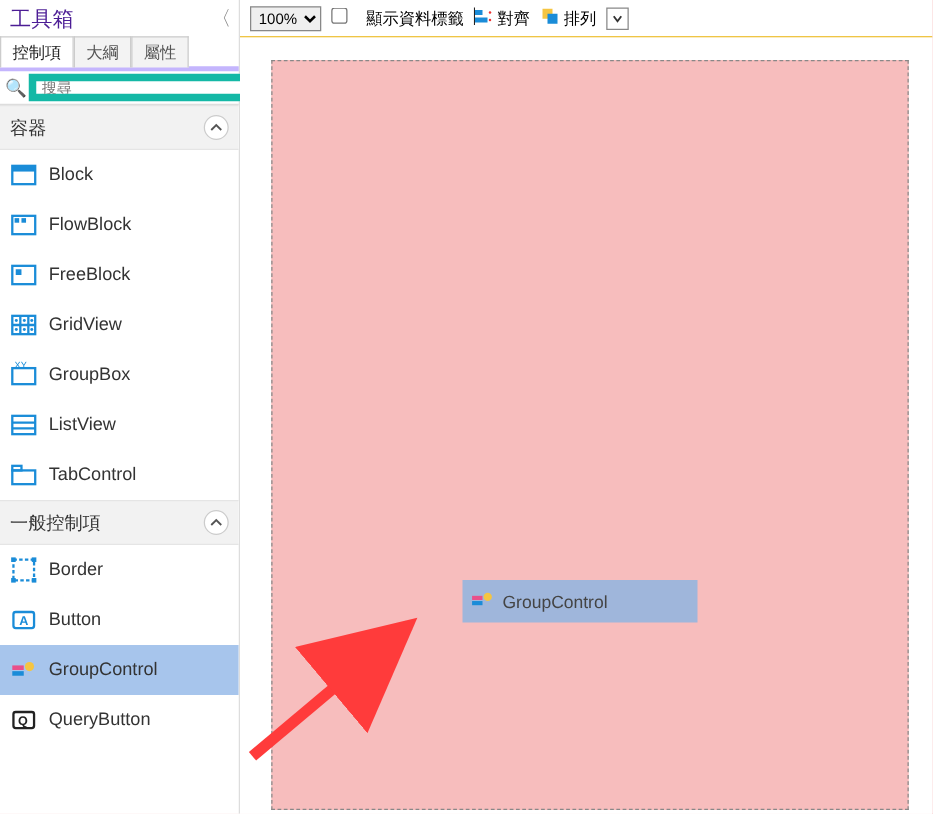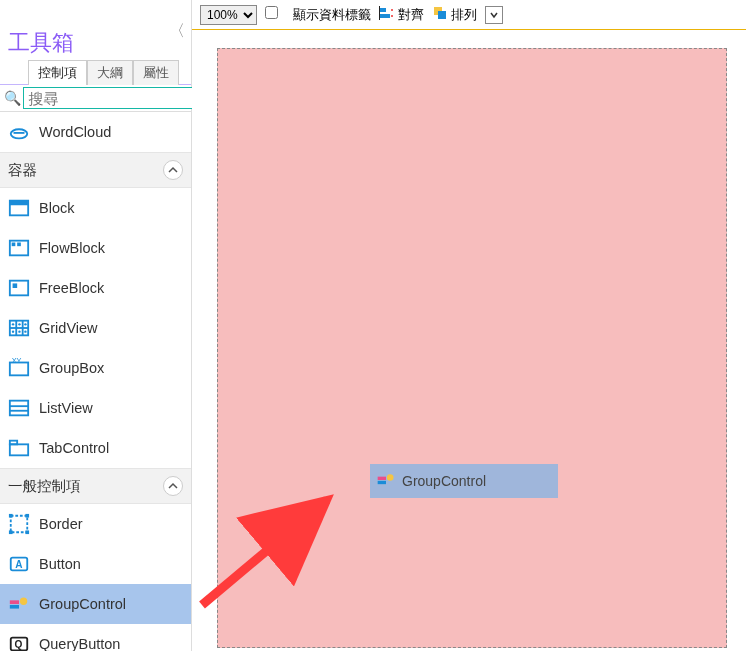--- a/index.html
+++ b/index.html
@@ -1,26 +1,26 @@
 <!DOCTYPE html>
 <html><head>
 <meta charset="utf-8">
 <style>
 * { margin: 0; padding: 0; box-sizing: border-box; font-family: "Microsoft JhengHei", Arial, sans-serif; }
 body { width: 746px; height: 651px; overflow: hidden; background: #fff; display: flex; }
 .sidebar { width: 192px; border-right: 1px solid #ddd; display: flex; flex-direction: column; background: #fff; }
 .sb-title-row { display: flex; align-items: center; justify-content: space-between; padding: 4px 6px 2px 8px; }
-.sb-title { font-size: 22px; color: #8b5cf6; margin-top: 24px; }
+.sb-title { font-size: 17px; color: #4c1d95; }
 .collapse-caret { font-size: 16px; color: #888; cursor: pointer; }
-.tab-row { display: flex; border-bottom: 1px solid #c4b5fd; padding-left: 28px; }
+.tab-row { display: flex; border-bottom: 4px solid #c4b5fd; }
 .tab { border: 1px solid #ccc; border-bottom: none; padding: 3px 9px; font-size: 13px; background: #f3f3f3; margin-right: 0; margin-bottom: -1px; color: #555; cursor: pointer; }
 .tab.active { background: #fff; color: #222; position: relative; z-index: 2; }
 .search-row { display: flex; align-items: center; border-bottom: 1px solid #ddd; padding: 2px 4px; }
 .search-icon { font-size: 14px; margin-right: 2px; }
-.search-input { flex: 1; border: 1px solid #14b8a6; padding: 2px 4px; font-size: 15px; color: #888; height: 22px; }
+.search-input { flex: 1; border: 6px solid #14b8a6; padding: 2px 4px; font-size: 12px; color: #888; height: 22px; }
 .grid-icon { width: 18px; height: 18px; margin-left: 4px; display: inline-flex; align-items: center; justify-content: center; }
 .grid-icon svg { width: 16px; height: 16px; }
 .items { overflow-y: auto; flex: 1; }
 .item { display: flex; align-items: center; padding: 9px 8px; font-size: 14.5px; color: #333; cursor: pointer; border-bottom: 0; }
 .item .iconbox { width: 22px; height: 22px; margin-right: 9px; display: inline-flex; align-items: center; justify-content: flex-end; flex-shrink: 0; }
 .item.selected { background: #a7c5ec; }
 .cat { display: flex; align-items: center; justify-content: space-between; background: #f2f2f2; padding: 7px 8px; font-size: 14.5px; color: #333; border-top: 1px solid #e5e5e5; border-bottom: 1px solid #e5e5e5; cursor: pointer; }
 .cat .chev { width: 20px; height: 20px; border: 1px solid #ccc; border-radius: 50%; display: inline-flex; align-items: center; justify-content: center; background: #fff; }
 .cat .chev svg { width: 10px; height: 10px; }
 .canvas-area { flex: 1; display: flex; flex-direction: column; background: #fff; }
@@ -58,29 +58,20 @@
           <rect x="1" y="1" width="6" height="6" fill="none" stroke="#333"></rect>
           <rect x="9" y="1" width="6" height="6" fill="none" stroke="#333"></rect>
           <rect x="1" y="9" width="6" height="6" fill="none" stroke="#333"></rect>
           <rect x="9" y="9" width="6" height="6" fill="none" stroke="#333"></rect>
         </svg>
     </span>
   </div>
 
   <div class="items">
 
-    <div class="item">
-      <span class="iconbox">
-        <svg class="ic" viewBox="0 0 24 24">
-            <ellipse cx="12" cy="14" rx="9" ry="5" fill="none" stroke="#1a8cd8" stroke-width="2"></ellipse>
-            <rect x="6" y="12" width="12" height="2" fill="#1a8cd8"></rect>
-          </svg>
-      </span>
-      <span>WordCloud</span>
-    </div>
 
     <div class="cat">
       <span>容器</span>
       <span class="chev">
           <svg viewBox="0 0 10 10">
             <polyline points="1,7 5,3 9,7" fill="none" stroke="#555" stroke-width="1.5"></polyline>
           </svg>
         </span>
     </div>
 

